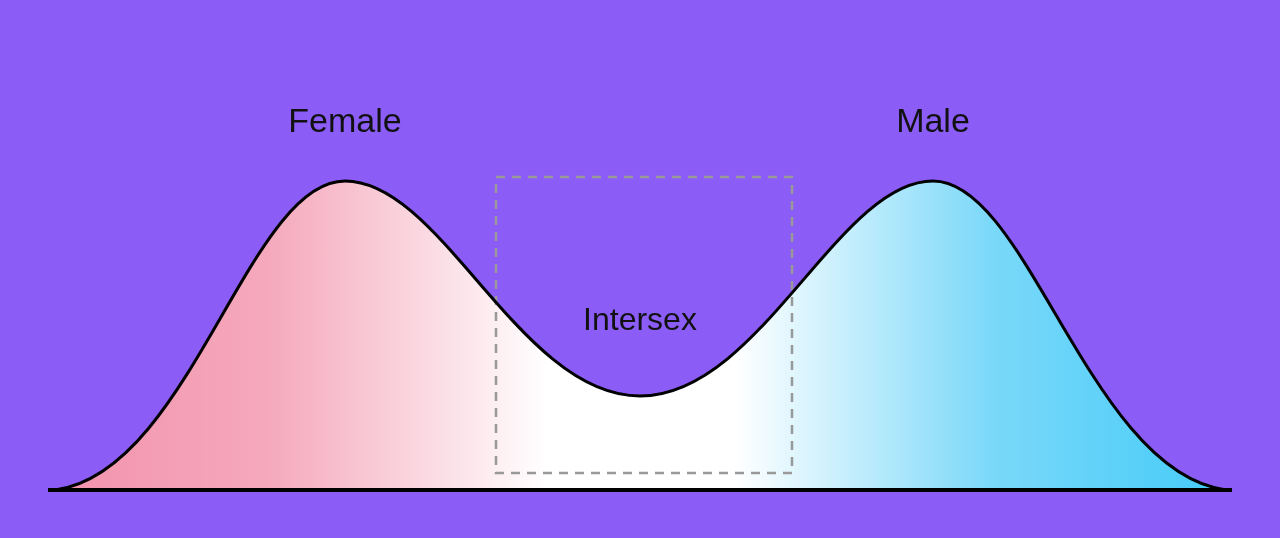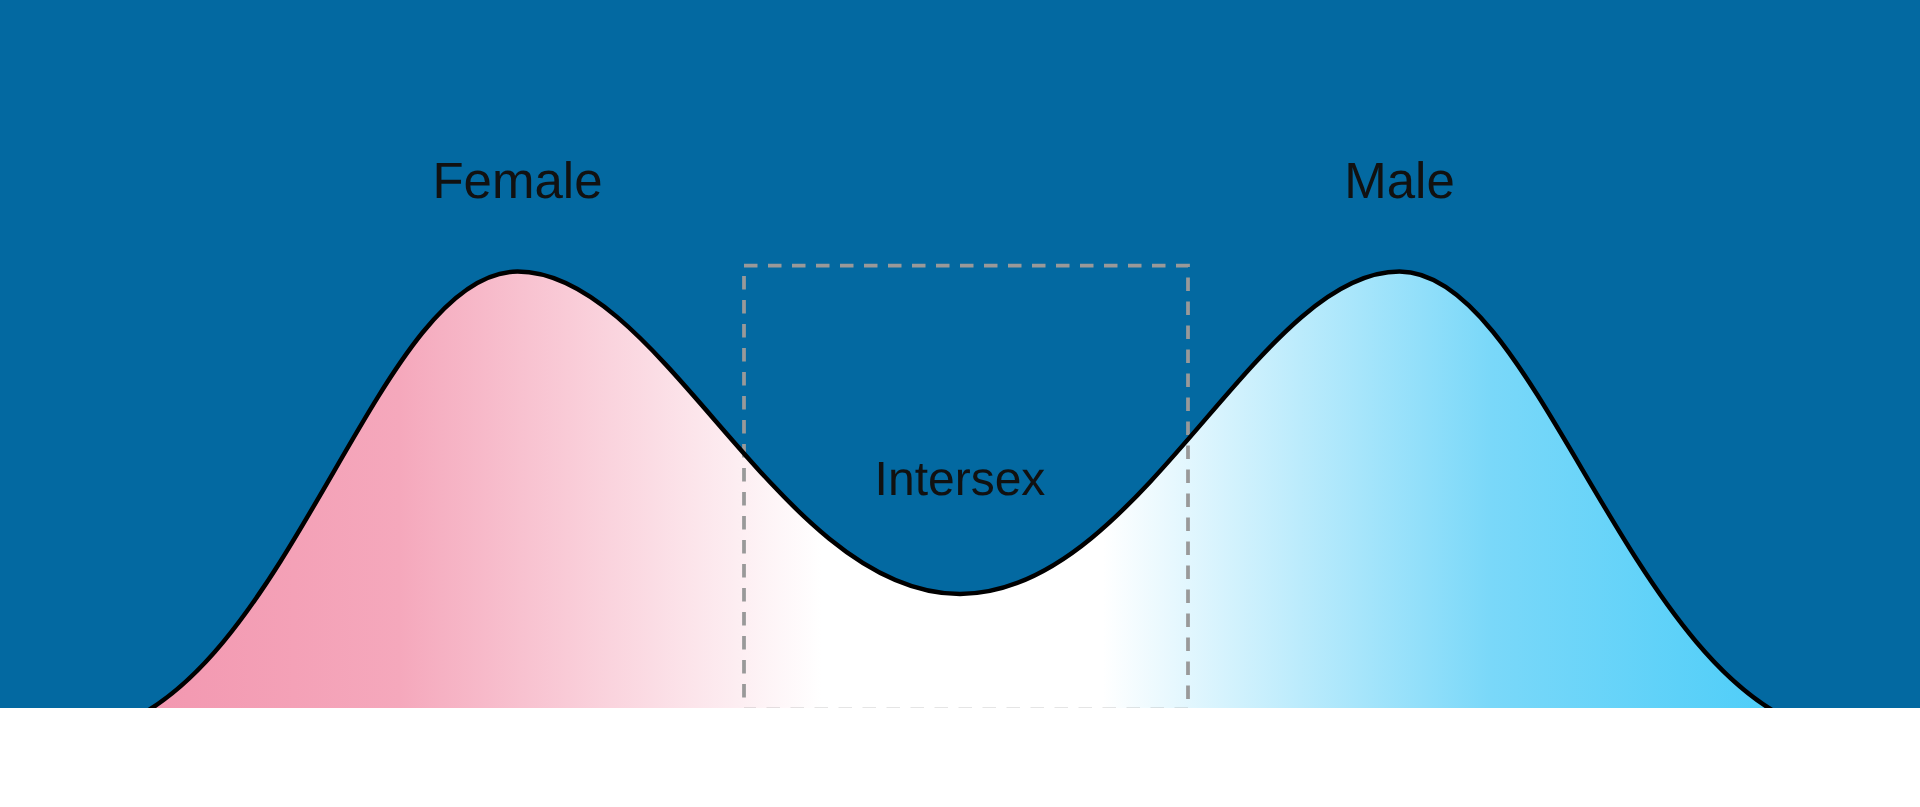--- a/index.html
+++ b/index.html
@@ -3,22 +3,22 @@
 <meta charset="utf-8">
 <style>
   html, body {
     margin: 0;
     padding: 0;
     background: #ffffff;
   }
   .figure-wrap {
     position: relative;
     width: 1280px;
-    height: 472px;
-    background: #0369a1;
+    height: 538px;
+    background: #8b5cf6;
     overflow: hidden;
     font-family: "Liberation Sans", "DejaVu Sans", sans-serif;
   }
   svg {
     display: block;
   }
   .peak-label {
     font-family: "Liberation Sans", "DejaVu Sans", sans-serif;
     font-size: 34px;
     font-weight: 500;

